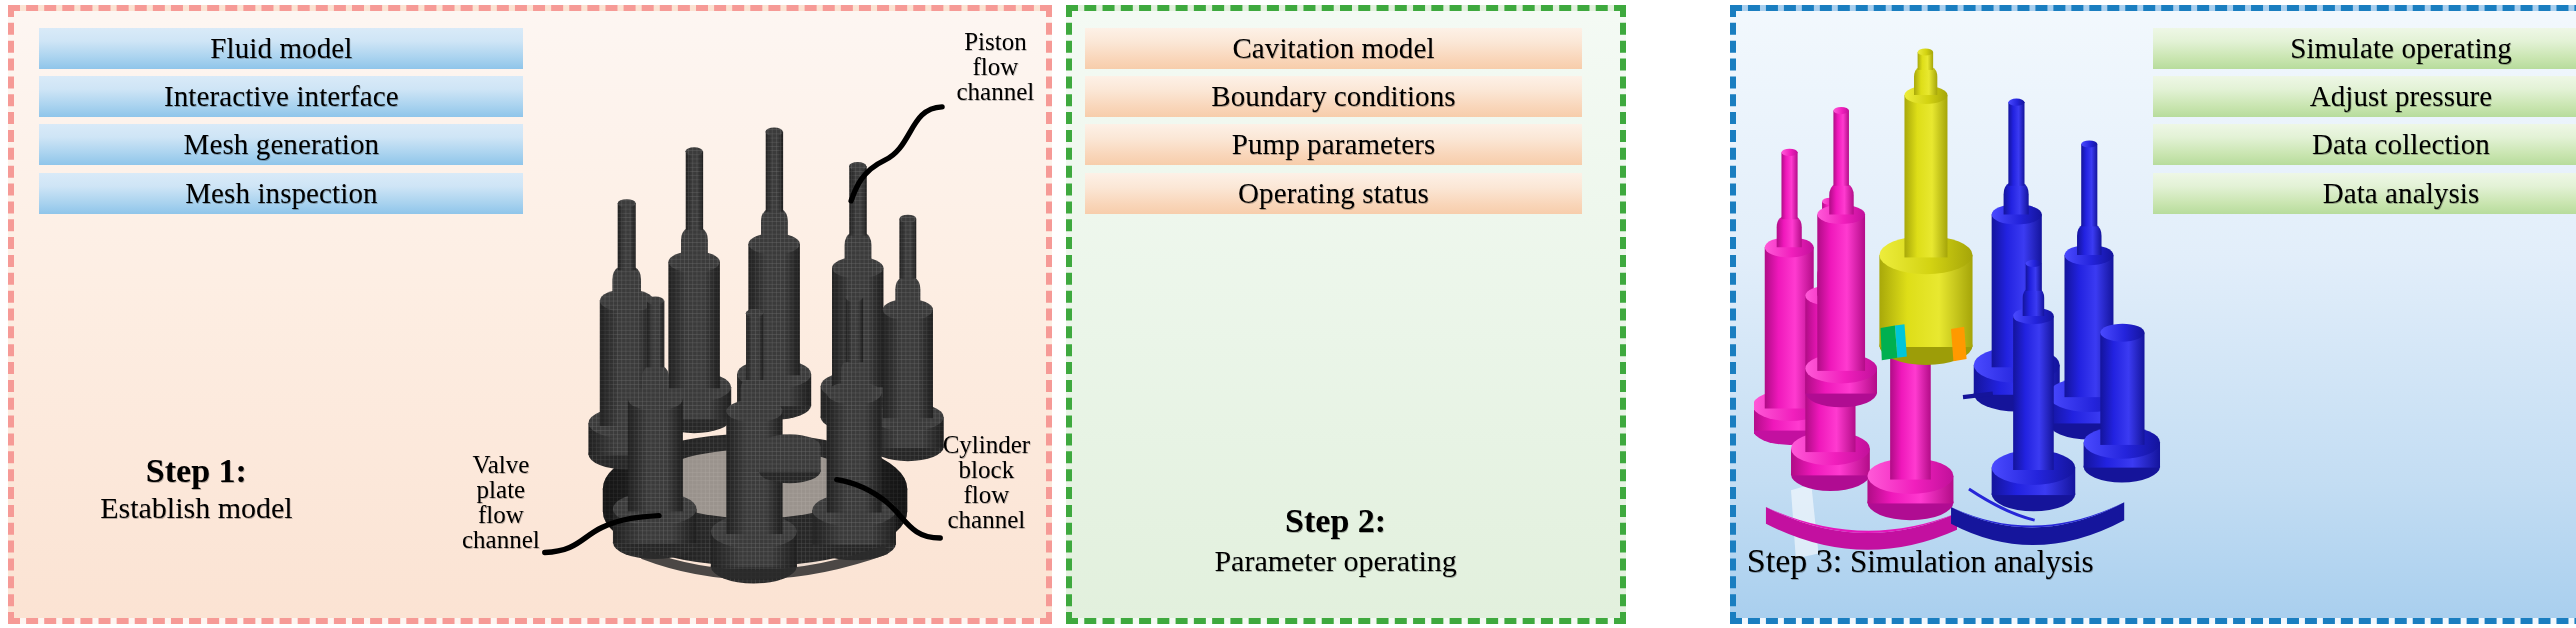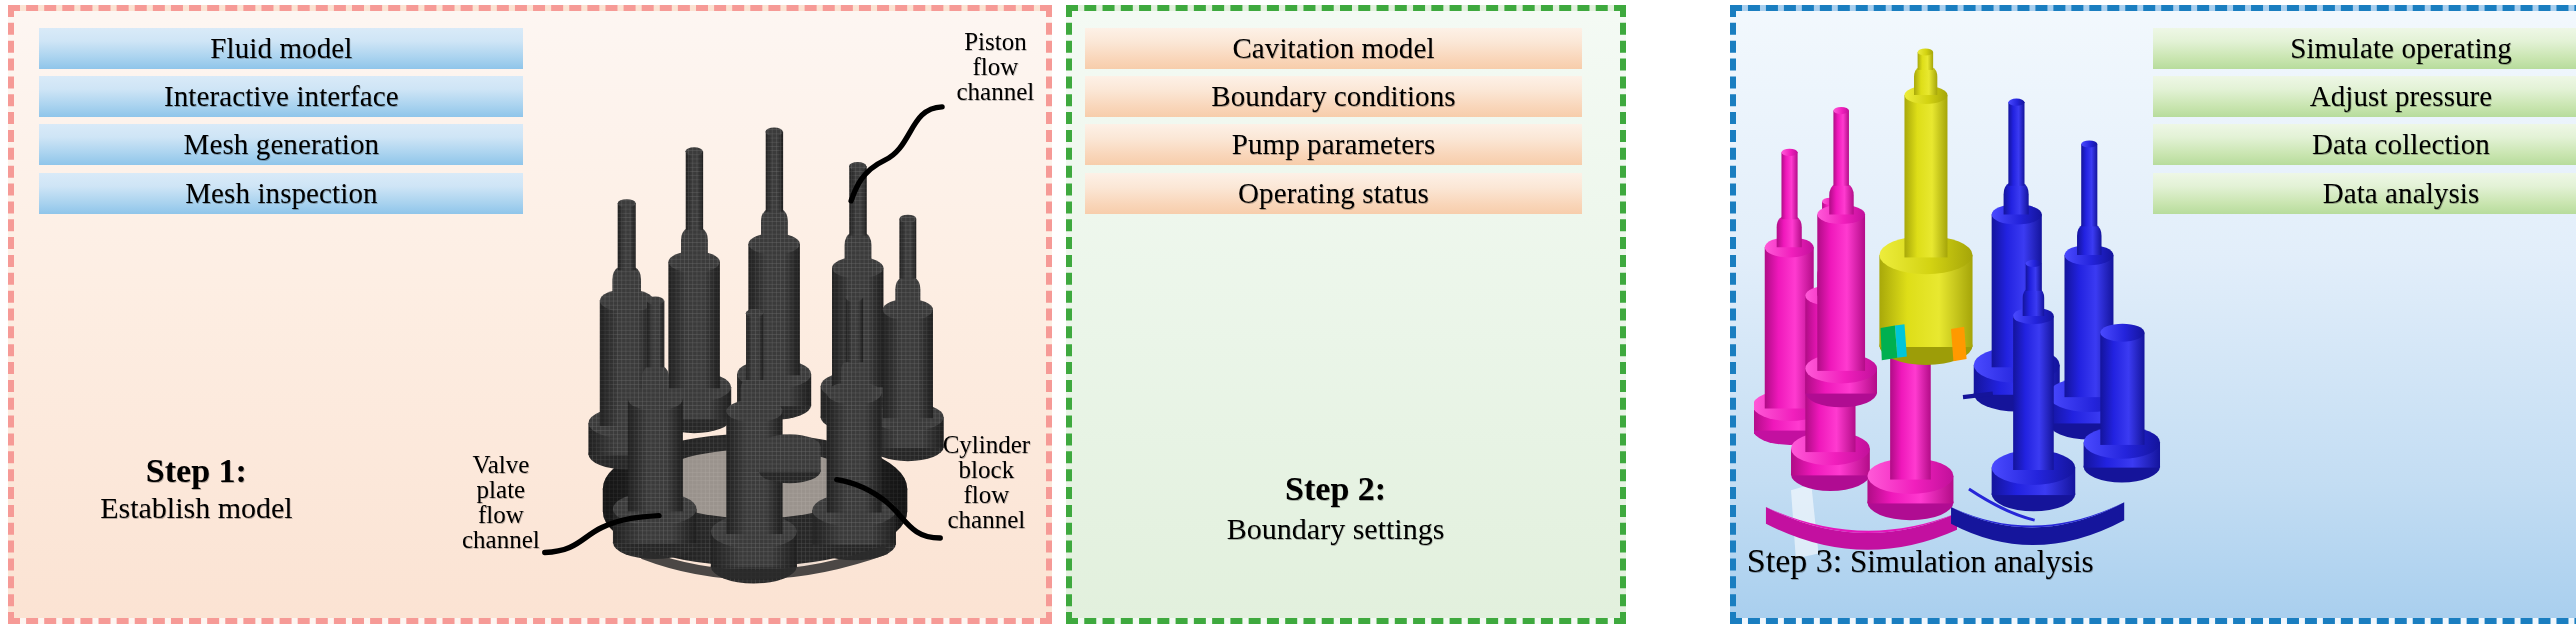--- a/index.html
+++ b/index.html
@@ -100,21 +100,21 @@
     left: 6px; top: 442px; width: 352px;
     font-size: 30px;
   }
   #step1-caption .step-lead { font-size: 34px; display: block; }
   #step1-caption .step-tail { font-size: 30px; display: block; margin-top: 3.6px; }
 
   #step2-caption {
     left: 9.6px; top: 460px; width: 508px;
     font-size: 30px;
   }
-  #step2-caption .step-lead { font-size: 34px; display: block; }
+  #step2-caption .step-lead { font-size: 34px; display: block; margin-top: 32px; }
   #step2-caption .step-tail { font-size: 30px; display: block; margin-top: 6px; }
 
   #step3-caption {
     left: 10.8px; top: 532px; width: 669px;
     font-size: 31px;
     text-align: left;
   }
   #step3-caption .step-lead { font-weight: normal; font-size: 34px; }
   #step3-caption .step-tail { font-size: 31px; }
 
@@ -348,21 +348,21 @@
 
       <div class="box-list">
         <div class="item-box">Cavitation model</div>
         <div class="item-box">Boundary conditions</div>
         <div class="item-box">Pump parameters</div>
         <div class="item-box">Operating status</div>
       </div>
 
       <div class="step-caption" id="step2-caption">
         <span class="step-lead">Step 2:</span>
-        <span class="step-tail">Boundary settings</span>
+        <span class="step-tail">Parameter operating</span>
       </div>
 
     </div>
   </div>
 
   <div class="panel" id="panel-3">
     <div class="panel-inner">
 
       <div class="model-stage" id="model-3">
         <svg width="412" height="544" viewBox="0 0 690 910">

